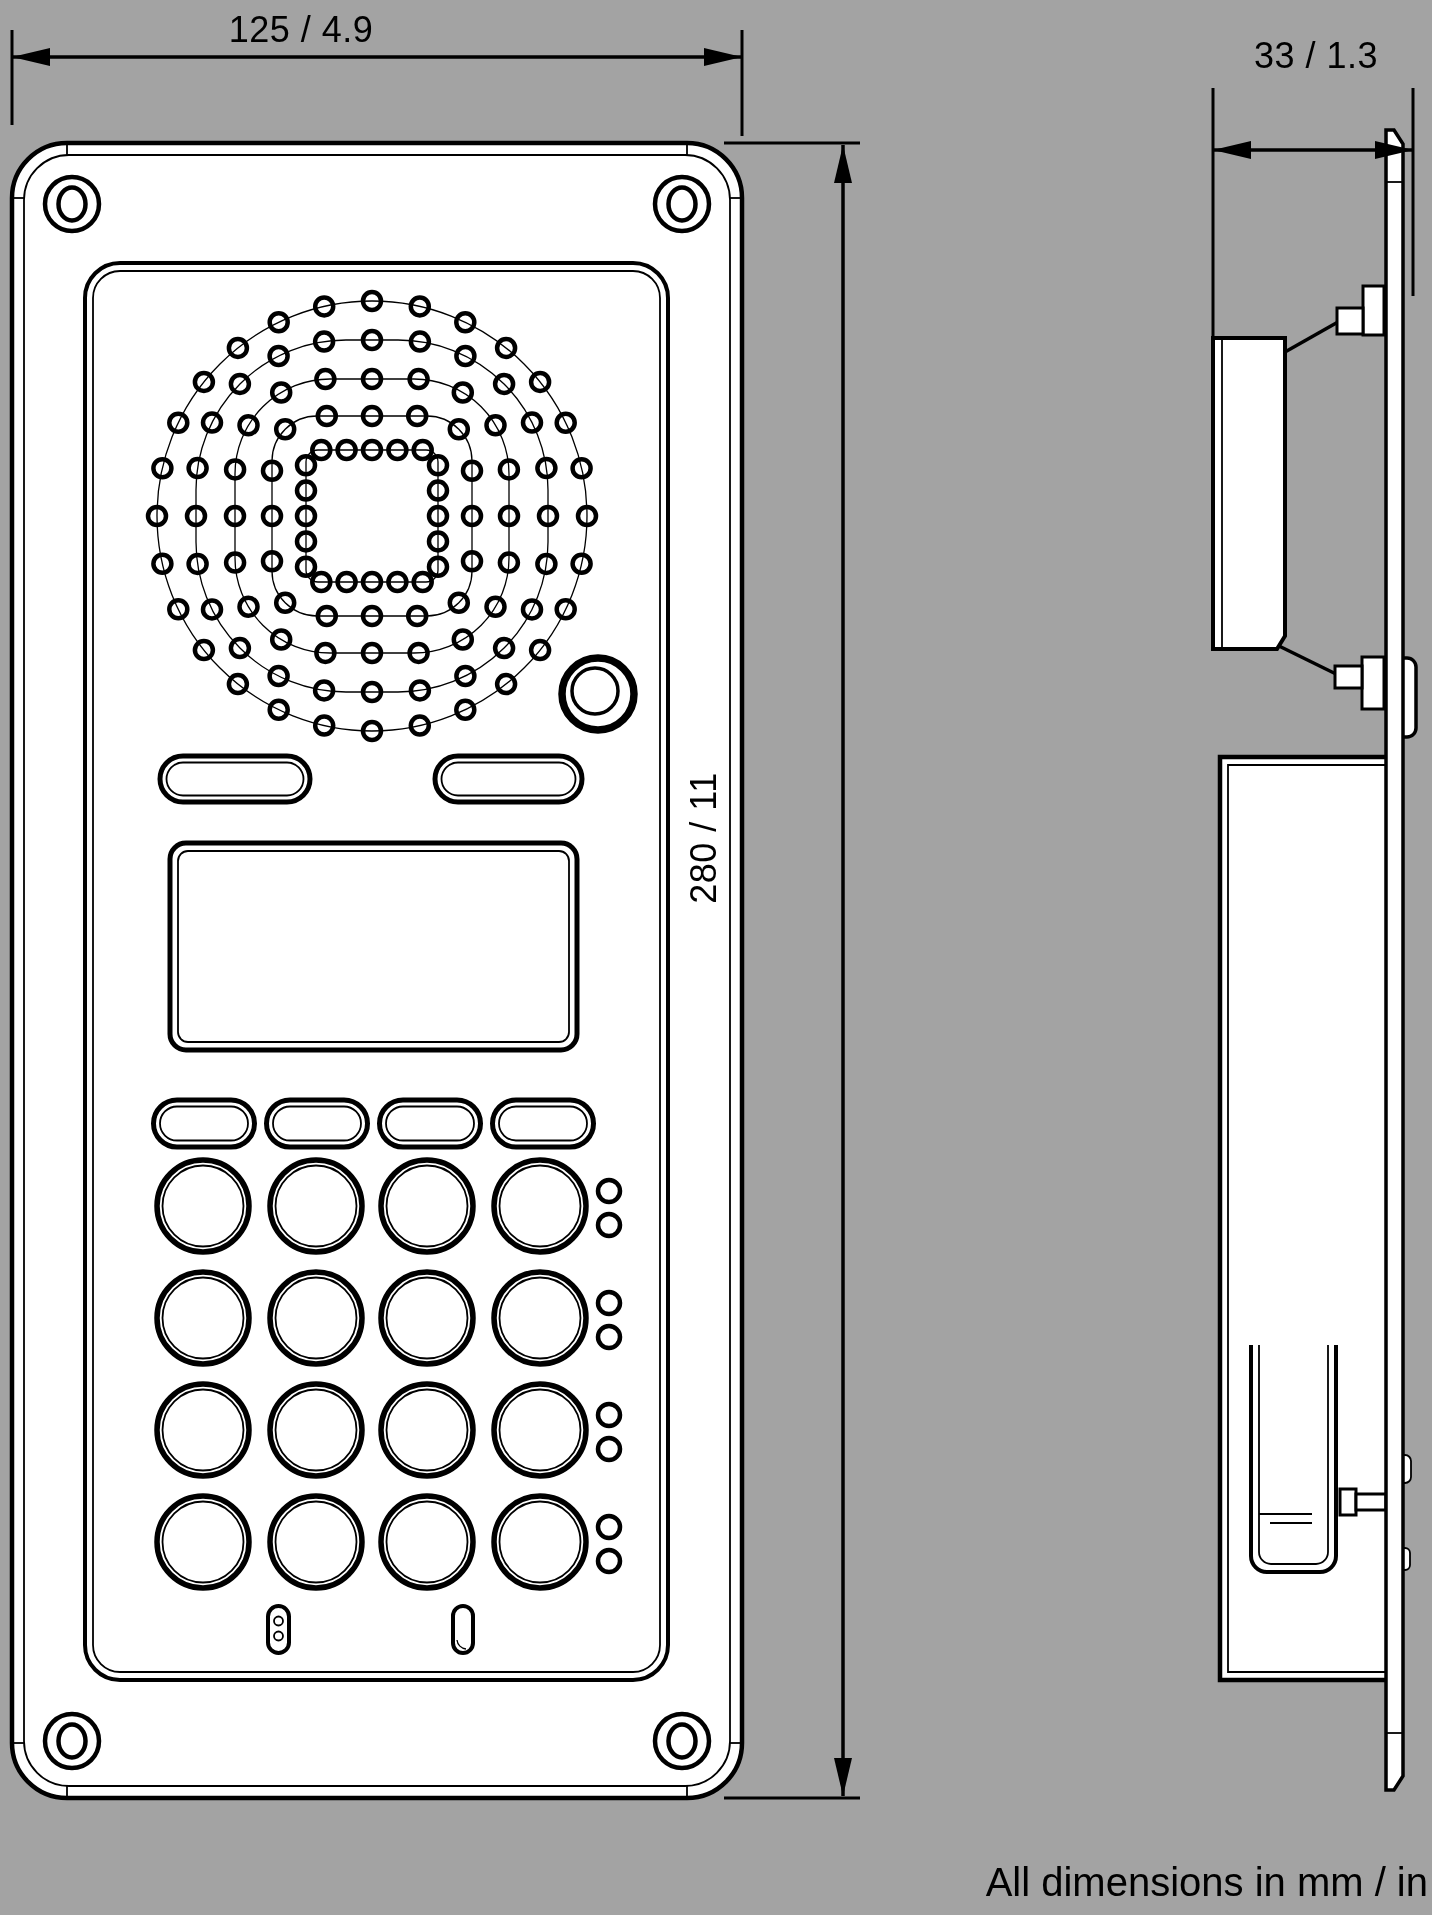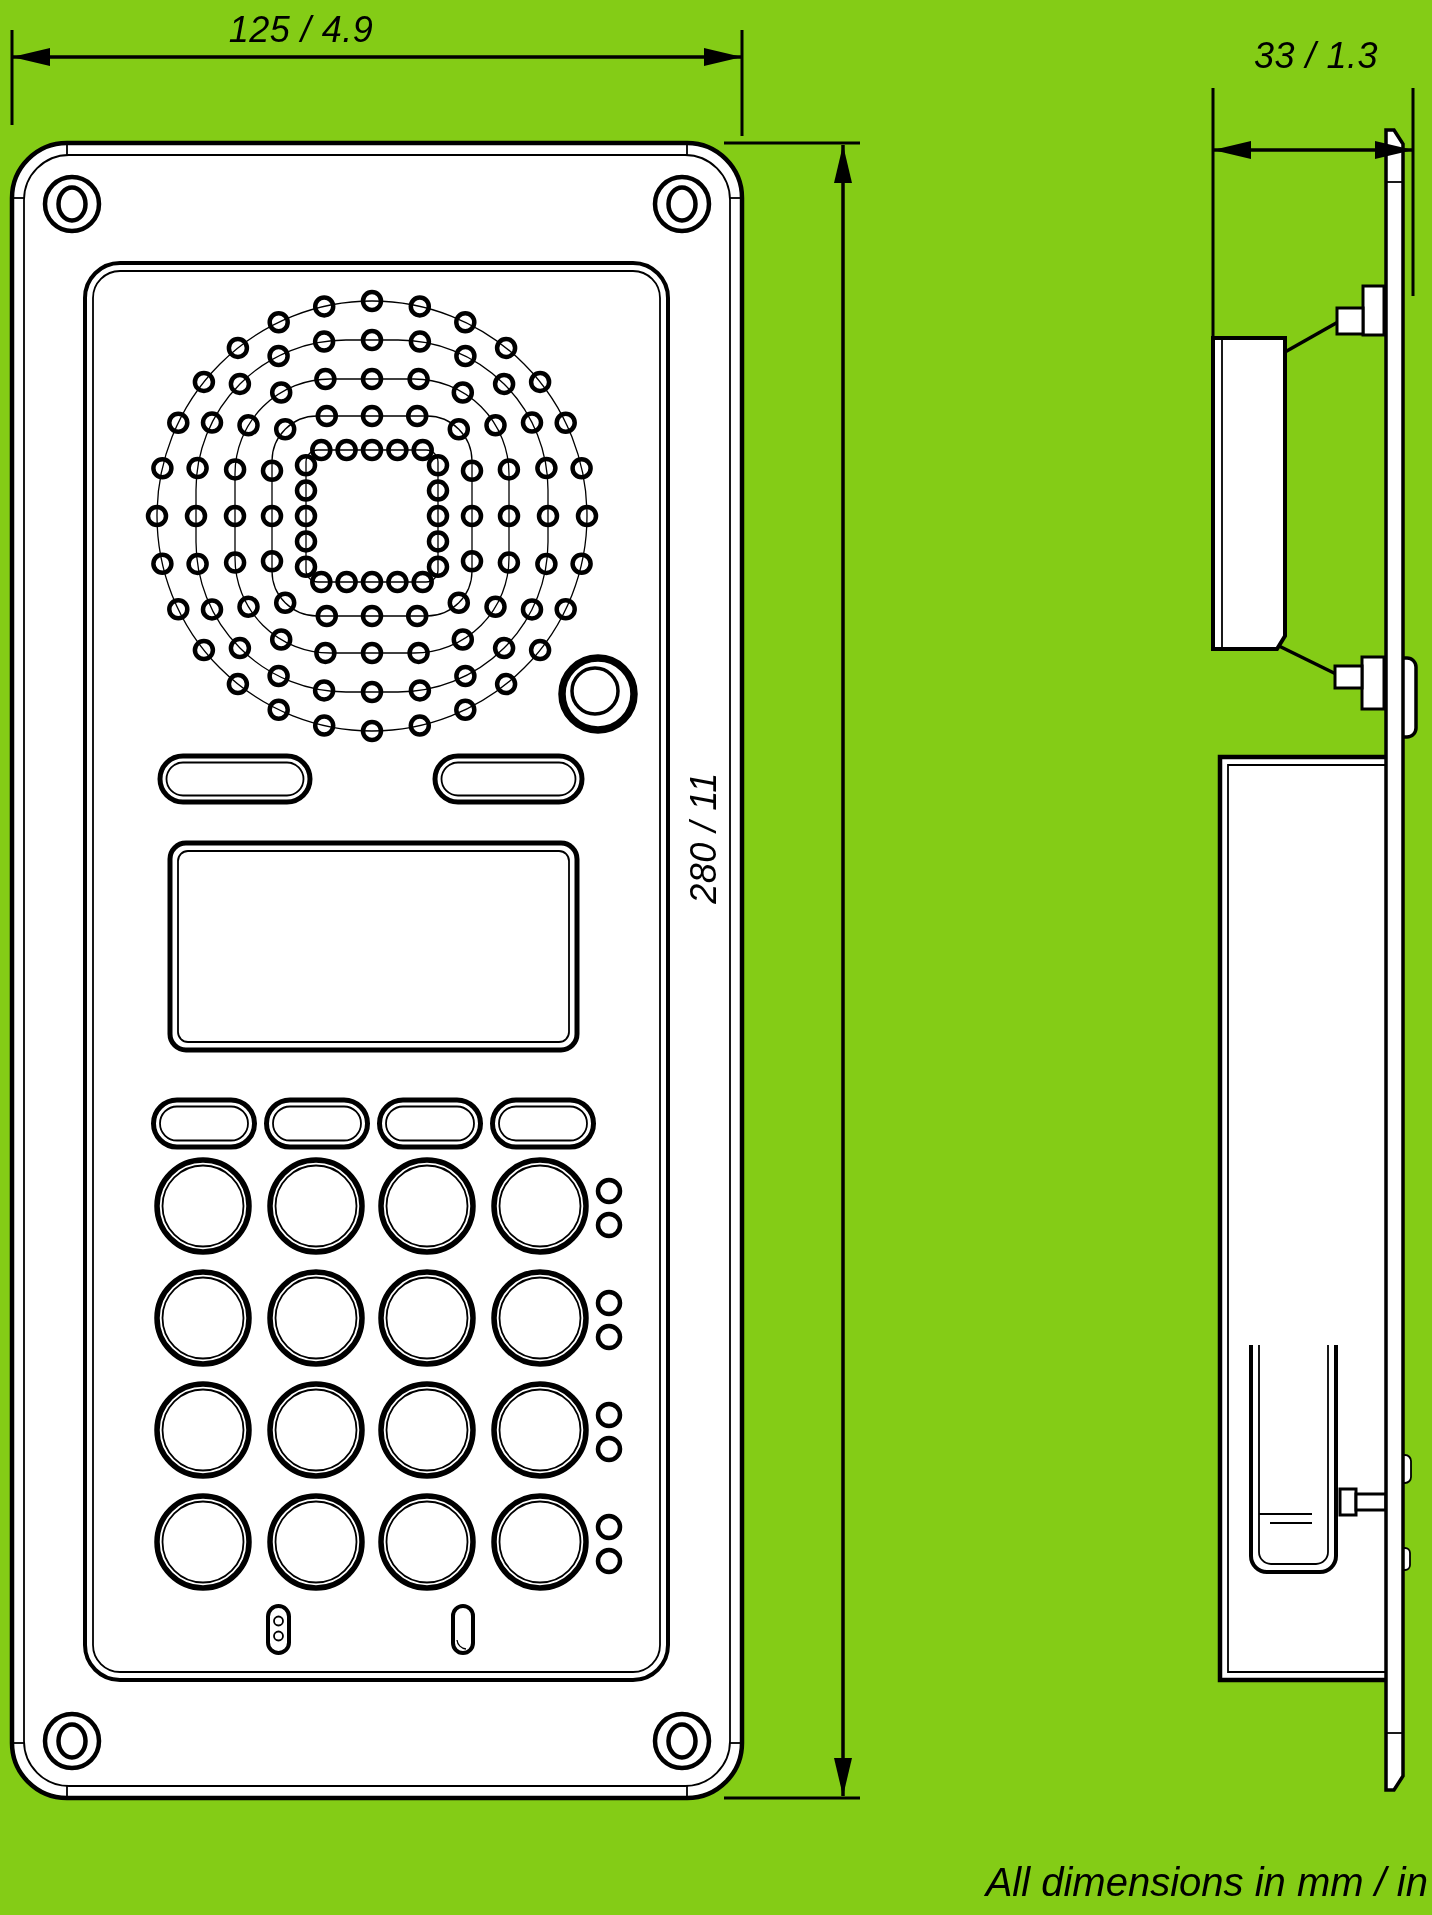--- a/index.html
+++ b/index.html
@@ -1,17 +1,17 @@
 <!DOCTYPE html>
 <html><head>
 <meta charset="utf-8">
 <style>
   html,body{margin:0;padding:0;background:#fff;}
-  .canvas{position:relative;width:1432px;height:1915px;background:#84cc16;overflow:hidden;
-          font-family:"Liberation Sans", sans-serif;font-style:italic;}
+  .canvas{position:relative;width:1432px;height:1915px;background:#a3a3a3;overflow:hidden;
+          font-family:"Liberation Sans", sans-serif;}
   svg{display:block;width:1432px;height:1915px;}
   .ln{fill:none;stroke:#000;}
   .wf{fill:#fff;}
   .s1{stroke-width:1.3px;}
   .s2{stroke-width:1.8px;}
   .s3{stroke-width:3px;}
   .s35{stroke-width:3.5px;}
   .s4{stroke-width:4px;}
   .s45{stroke-width:4.5px;}
   .s5{stroke-width:5px;}

